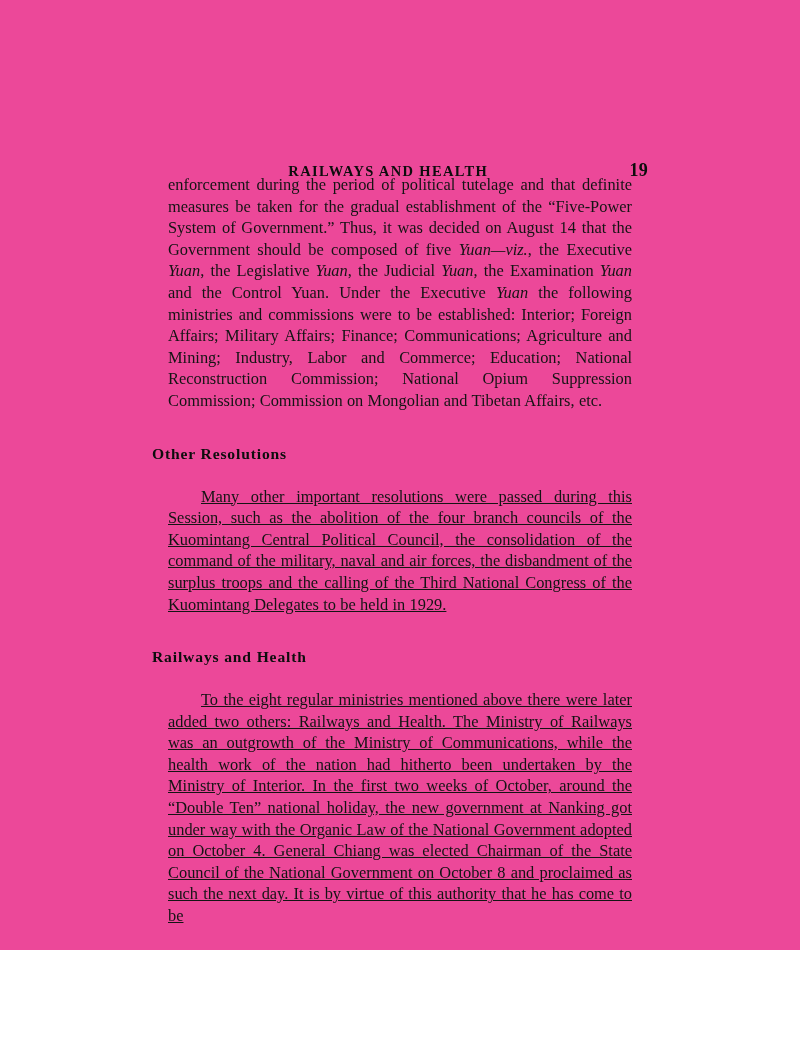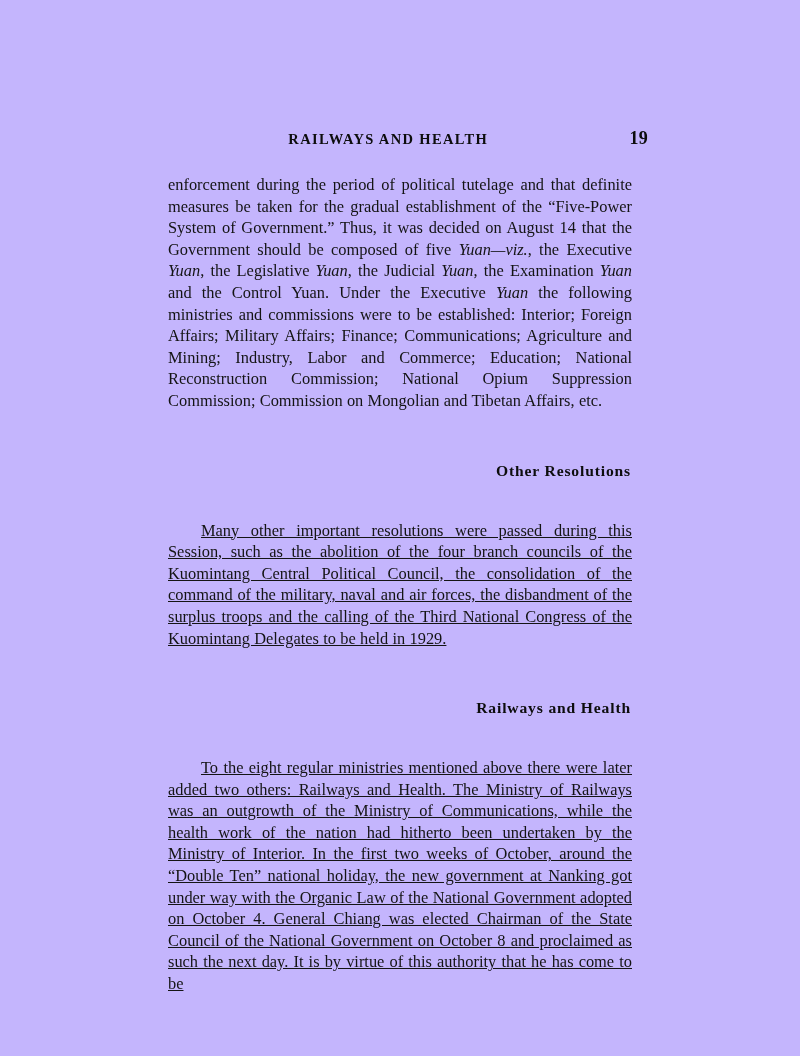--- a/index.html
+++ b/index.html
@@ -14,22 +14,22 @@
     font-family: "Liberation Serif", "DejaVu Serif", serif;
     color: #111111;
     overflow: hidden;
   }
 
   .page {
     position: absolute;
     left: 0;
     top: 0;
     width: 800px;
-    height: 1056px;
-    background: #c4b5fd;
+    height: 950px;
+    background: #ec4899;
   }
 
   
   .running-head {
     position: absolute;
     left: 152px;
     top: 128px;
     width: 496px;
     display: flex;
     align-items: baseline;
@@ -41,20 +41,21 @@
     letter-spacing: 1.35px;
     text-indent: 1.35px;
     color: #0d0d0d;
     margin-left: 135px;
   }
   .running-head-folio {
     font-size: 18px;
     font-weight: bold;
     color: #0d0d0d;
     letter-spacing: 0.2px;
+    margin-top: 32px;
   }
 
   
   .column {
     position: absolute;
     left: 152px;
     top: 158px;
     width: 496px;
   }
 
@@ -68,24 +69,24 @@
     word-spacing: 0.2px;
     -webkit-hyphens: none;
     hyphens: none;
   }
   p.indent {
     text-indent: 33px;
     text-decoration: underline;
   }
 
   h2.section-heading {
-    margin: 17px;
+    margin: 0;
     font-size: 15.6px;
     font-weight: bold;
-    text-align: right;
+    text-align: left;
     letter-spacing: 0.85px;
     color: #0d0d0d;
   }
 
   .gap-before-heading { height: 17px; }
   .gap-after-heading  { height: 7px; }
 
   i, em { font-style: italic; }
 
   

